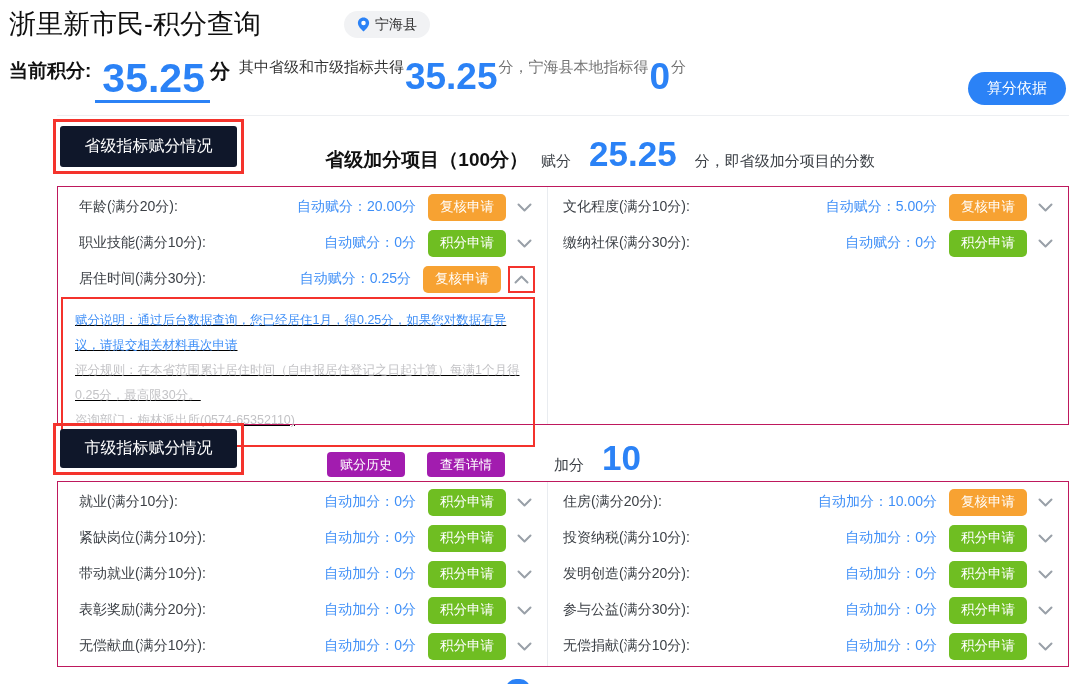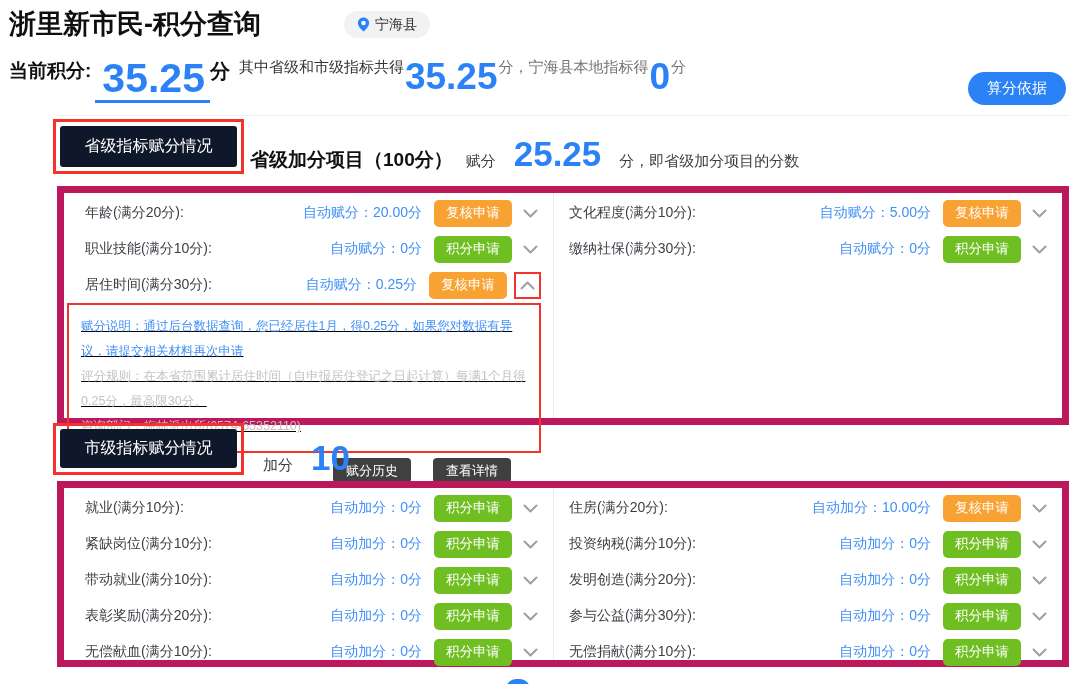--- a/index.html
+++ b/index.html
@@ -2,21 +2,21 @@
 <html><head>
 <meta charset="utf-8">
 <style>
   * { margin:0; padding:0; box-sizing:border-box; }
   html,body { width:1080px; height:684px; overflow:hidden; background:#fff;
     font-family:"Liberation Sans","DejaVu Sans",sans-serif; }
   .abs { position:absolute; }
   #page { position:relative; width:1080px; height:684px; background:#fff; }
 
   
-  #page-title { left:9px; top:6px; font-size:27px; font-weight:bold; color:#0f0f0f; }
+  #page-title { left:9px; top:6px; font-size:27px; font-weight:normal; color:#0f0f0f; }
   #loc-badge { left:344px; top:11px; height:27px; background:#f1f2f4; border-radius:14px;
     display:flex; align-items:center; gap:5px; padding:0 13px; font-size:14px; color:#333; }
   #score-line { left:9px; top:58px; display:flex; align-items:flex-start; white-space:nowrap; }
   .score-label { font-size:19px; font-weight:bold; color:#111; }
   .big-score { font-size:41px; font-weight:bold; color:#2b82f6; line-height:1;
     border-bottom:3px solid #2b82f6; padding:0 5px 1px 7px; margin-left:4px; }
   .unit-bold { font-size:20px; font-weight:bold; color:#111; }
   .mid-text { font-size:15px; color:#333; margin-left:9px; }
   .big-score2 { font-size:37px; font-weight:bold; color:#2b82f6; line-height:1; margin:0 1px; }
   .unit-sm { font-size:15px; color:#737373; }
@@ -25,30 +25,30 @@
   #top-divider { left:57px; top:115px; width:1012px; height:1px; background:#edeff2; }
 
   
   .tag-btn { background:#0f172a; color:#fff; font-size:16px; border:none; border-radius:3px;
     display:flex; align-items:center; justify-content:center; cursor:pointer; }
   #prov-tag { left:60px; top:126px; width:177px; height:41px; }
   #city-tag { left:60px; top:429px; width:177px; height:39px; }
   .ann-box { border:3px solid #f4332c; pointer-events:none; }
   #ann-prov-tag { left:53px; top:119px; width:191px; height:55px; }
   #ann-city-tag { left:53px; top:423px; width:191px; height:52px; }
-  .sec-header { display:flex; align-items:baseline; width:700px; white-space:nowrap; }
+  .sec-header { display:flex; align-items:baseline; justify-content:center; width:700px; white-space:nowrap; }
   #prov-header { left:250px; top:136px; }
   #city-header { left:250px; top:440px; }
   .sec-title { font-size:19px; font-weight:bold; color:#111; }
   .sec-prefix { font-size:15px; color:#3c4046; margin-left:13px; }
   .sec-score { font-size:35px; font-weight:bold; color:#2b82f6; line-height:1; margin:0 18px; }
   .sec-suffix { font-size:15px; color:#3c4046; }
 
   
-  .score-table { border:7px solid #be185d; display:flex; background:#fff; }
+  .score-table { border:1px solid #be185d; display:flex; background:#fff; }
   #prov-table { left:57px; top:186px; width:1012px; height:239px; }
   #city-table { left:57px; top:481px; width:1012px; height:186px; }
   .col-left { width:490px; border-right:1px solid #e9ecf0; padding-top:2px; }
   .col-right { flex:1; padding-top:2px; }
   .row { height:36px; display:flex; align-items:center; padding:0 12px 0 21px; }
   .col-right .row { padding-left:15px; }
   .row-label { font-size:14px; color:#3c4046; }
   .row-value { font-size:14px; color:#3f8ff7; margin-left:auto; margin-right:12px; white-space:nowrap; }
   .action-btn { width:78px; height:27px; border:none; border-radius:5px; color:#fff;
     font-size:13.5px; cursor:pointer; flex:none; }
@@ -58,21 +58,21 @@
     justify-content:center; cursor:pointer; flex:none; }
   .chevron.up svg { transform:rotate(180deg); }
   .chevron.boxed { border:2px solid #f4332c; width:27px; height:27px; }
 
   
   .detail-panel { margin:0 12px 0 3px; border:2px solid #f4332c; padding:9px 12px 12px;text-decoration:underline; }
   .detail-panel p { font-size:12.5px; line-height:25px; }
   .detail-panel p.blue { color:#3f8ff7; }
   .detail-panel p.gray { color:#c3c3c6; }
   .detail-actions { display:flex; justify-content:flex-end; gap:22px; margin:5px 42px 0 0; }
-  .mini-btn { height:25px; padding:0 13px; background:#404040; color:#fff; font-size:13px;
+  .mini-btn { height:25px; padding:0 13px; background:#a21caf; color:#fff; font-size:13px;
     border:none; border-radius:4px; cursor:pointer; }
 
   
   #bottom-cut { left:506px; top:679px; width:24px; height:12px; background:#2b82f6;
     border-radius:10px 10px 0 0; }
 </style>
 </head>
 <body>
 
 <div id="page">

